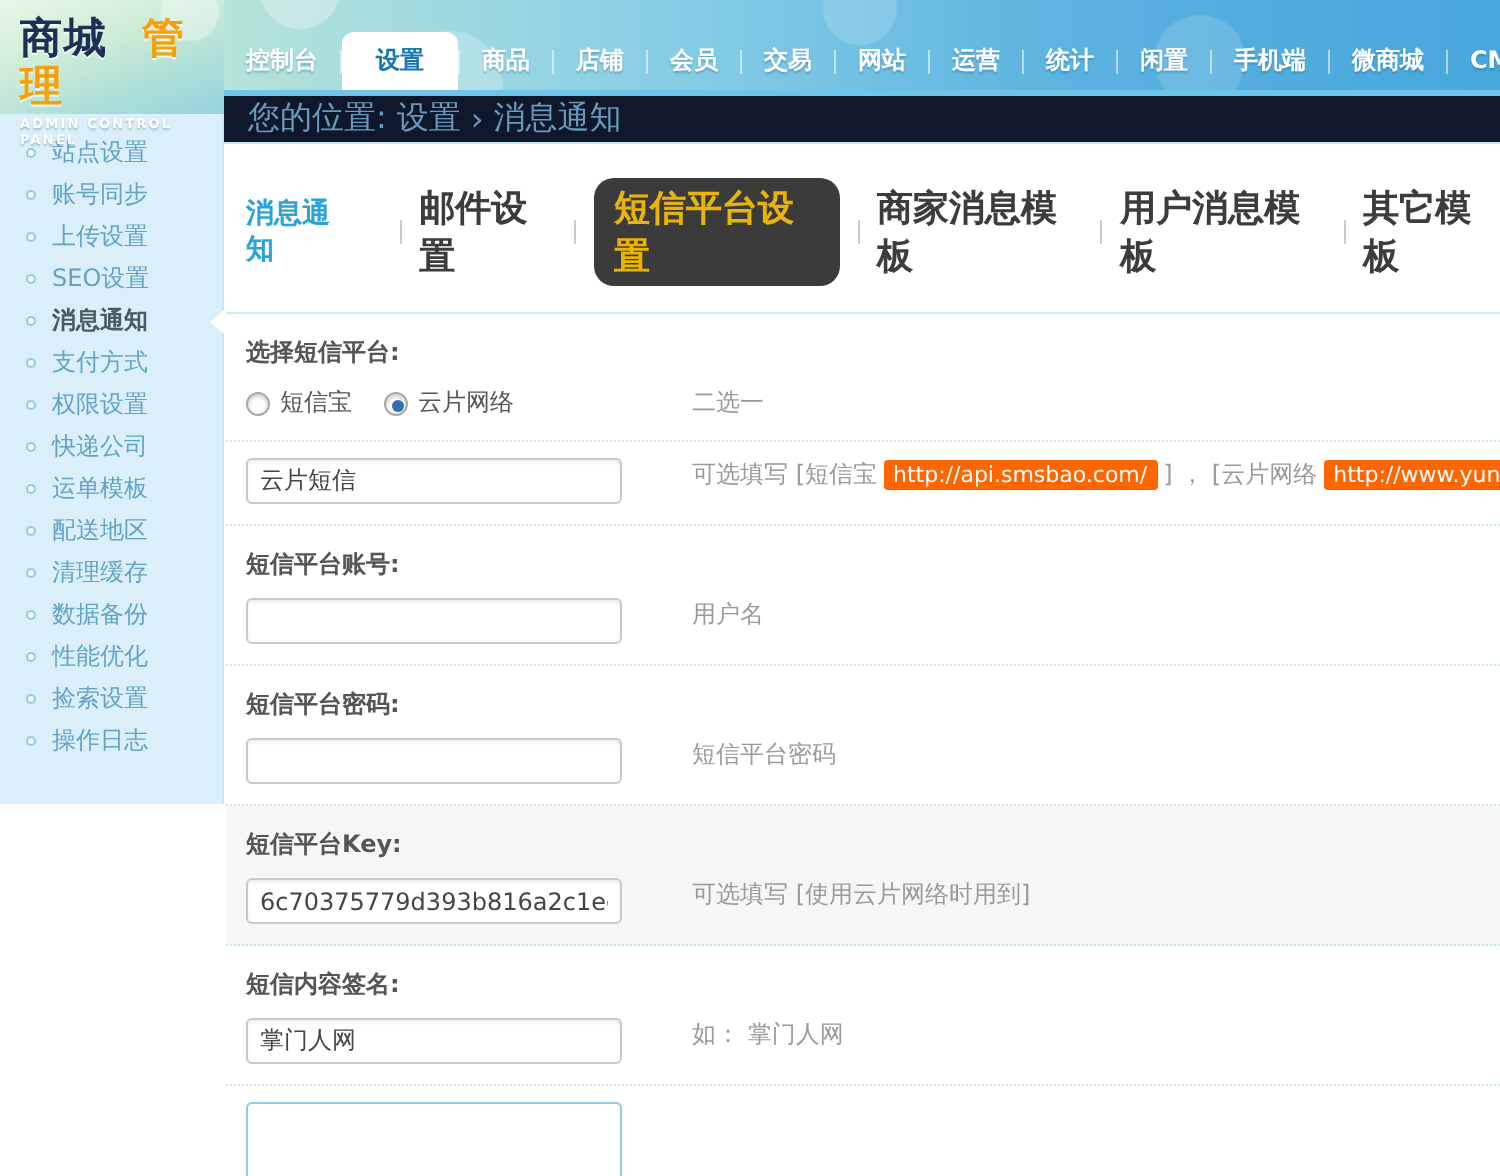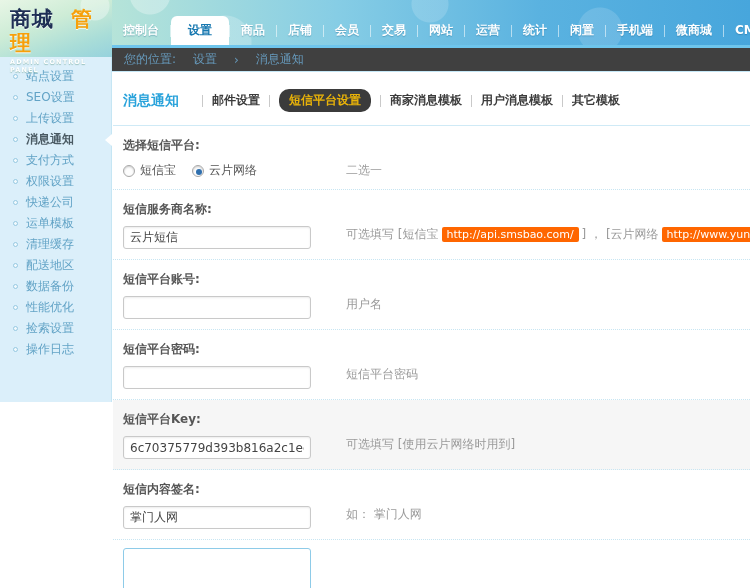--- a/index.html
+++ b/index.html
@@ -45,23 +45,23 @@
   .logo-title { font-size:21px; font-weight:bold; letter-spacing:1px; line-height:24px;
     text-shadow:0 1px 0 rgba(255,255,255,.8); }
   .logo-t1 { color:#1e2f55; }
   .logo-t2 { color:#f6a00a;margin-left:17px; }
   .logo-sub { font-size:6.5px; font-weight:bold; color:#ffffff; letter-spacing:1.1px; margin-top:3px;
     text-shadow:0 1px 1px rgba(90,150,130,.5); }
 
   
   .breadcrumb {
     position:absolute; top:45px; left:112px; right:0; height:27px;
-    background:#404040; border-top:3px solid #6ec5ec; border-bottom:1px solid #c4e7f6;
+    background:#0f172a; border-top:3px solid #6ec5ec; border-bottom:1px solid #c4e7f6;
     display:flex; align-items:center; padding-left:12px;
-    font-size:12px; color:#6699bb; gap:17px;
+    font-size:16px; color:#6699bb; gap:5px;
   }
   .breadcrumb a { color:#6699bb; text-decoration:none; cursor:pointer; }
 
   
   .sidebar {
     position:absolute; top:57px; left:0; width:112px; height:345px;
     background:#dbeffa; border-right:1px solid #c6e6f4;
     padding-top:9px;
   }
   .side-item {
@@ -78,21 +78,21 @@
     width:0; height:0; border-top:6px solid transparent; border-bottom:6px solid transparent;
     border-right:7px solid #ffffff;
   }
 
   
   .content { position:absolute; top:73px; left:113px; right:0; bottom:0; background:#fff; }
   .content-head { display:flex; align-items:center; padding:16px 0 0 10px; }
   .page-title { font-size:14px; font-weight:bold; color:#2aa3db; margin-right:14px; }
   .tabs { display:flex; align-items:center; }
   .tab-sep { width:1px; height:12px; background:#c9c9c9; margin:0 9px; }
-  .tab { font-size:12px; font-weight:bold; color:#3c3c3c; cursor:pointer; }
+  .tab { font-size:18px; font-weight:bold; color:#3c3c3c; cursor:pointer; }
   .tab.active { background:#3b3b3b; color:#eab308; border-radius:10px; padding:3px 10px; }
   .head-rule { border-bottom:1px solid #cfeaf6; margin-top:13px; }
 
   
   .form-row { padding:8px 0 10px 10px; border-bottom:1px dotted #c7e5f2; }
   .form-row.highlight { background:#f6f6f6; }
   .form-row:last-of-type { border-bottom:1px solid #d7edf7; }
   .form-label { font-size:12px; font-weight:bold; color:#555; padding:3px 0 8px 0; }
   .form-line { display:flex; align-items:flex-start; }
   .ctrl-col { width:223px; display:flex; align-items:center; flex:0 0 auto; }
@@ -173,26 +173,30 @@
     <span>消息通知</span>
   </div>
 
   <div class="sidebar" id="sidebar">
       <div class="side-item">
         <span class="bullet"></span>
         <span>站点设置</span>
       </div>
       <div class="side-item">
         <span class="bullet"></span>
+        <span>账号同步</span>
+      </div>
+      <div class="side-item">
+        <span class="bullet"></span>
+        <span>上传设置</span>
+      </div>
+      <div class="side-item">
+        <span class="bullet"></span>
         <span>SEO设置</span>
       </div>
-      <div class="side-item">
-        <span class="bullet"></span>
-        <span>上传设置</span>
-      </div>
       <div class="side-item active">
         <span class="bullet"></span>
         <span>消息通知</span>
       </div>
       <div class="side-item">
         <span class="bullet"></span>
         <span>支付方式</span>
       </div>
       <div class="side-item">
         <span class="bullet"></span>
@@ -201,25 +205,25 @@
       <div class="side-item">
         <span class="bullet"></span>
         <span>快递公司</span>
       </div>
       <div class="side-item">
         <span class="bullet"></span>
         <span>运单模板</span>
       </div>
       <div class="side-item">
         <span class="bullet"></span>
+        <span>配送地区</span>
+      </div>
+      <div class="side-item">
+        <span class="bullet"></span>
         <span>清理缓存</span>
-      </div>
-      <div class="side-item">
-        <span class="bullet"></span>
-        <span>配送地区</span>
       </div>
       <div class="side-item">
         <span class="bullet"></span>
         <span>数据备份</span>
       </div>
       <div class="side-item">
         <span class="bullet"></span>
         <span>性能优化</span>
       </div>
       <div class="side-item">
@@ -263,21 +267,20 @@
                 <span class="radio checked"></span>
                 <span class="radio-label">云片网络</span>
               </span>
             </div>
             <div class="hint">
               <span>二选一</span>
             </div>
           </div>
         </div>
         <div class="form-row">
-          <div class="form-label">短信服务商名称:</div>
           <div class="form-line">
             <div class="ctrl-col">
               <input class="text-input" type="text" value="云片短信" style="">
             </div>
             <div class="hint">
               <span>可选填写 [短信宝</span>
               <span class="hint-badge">http://api.smsbao.com/</span>
               <span>] ， [云片网络</span>
               <span class="hint-badge">http://www.yunpian.com/</span>
             </div>

